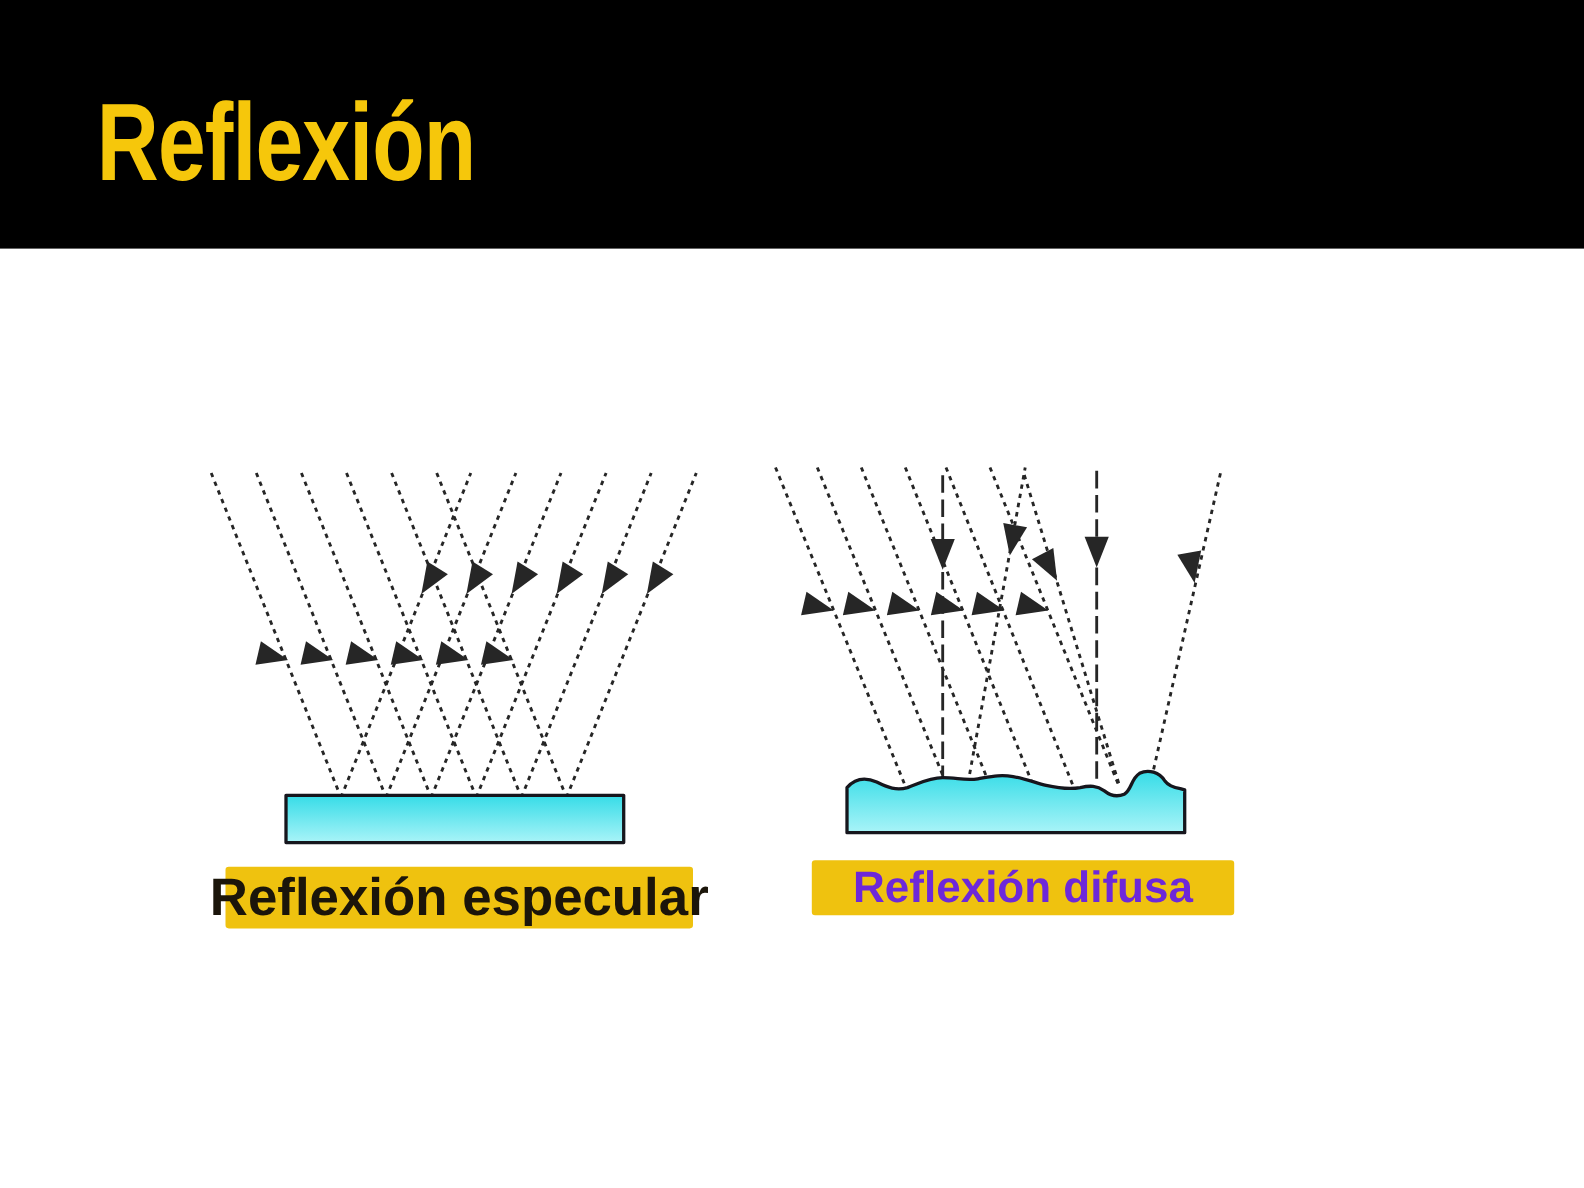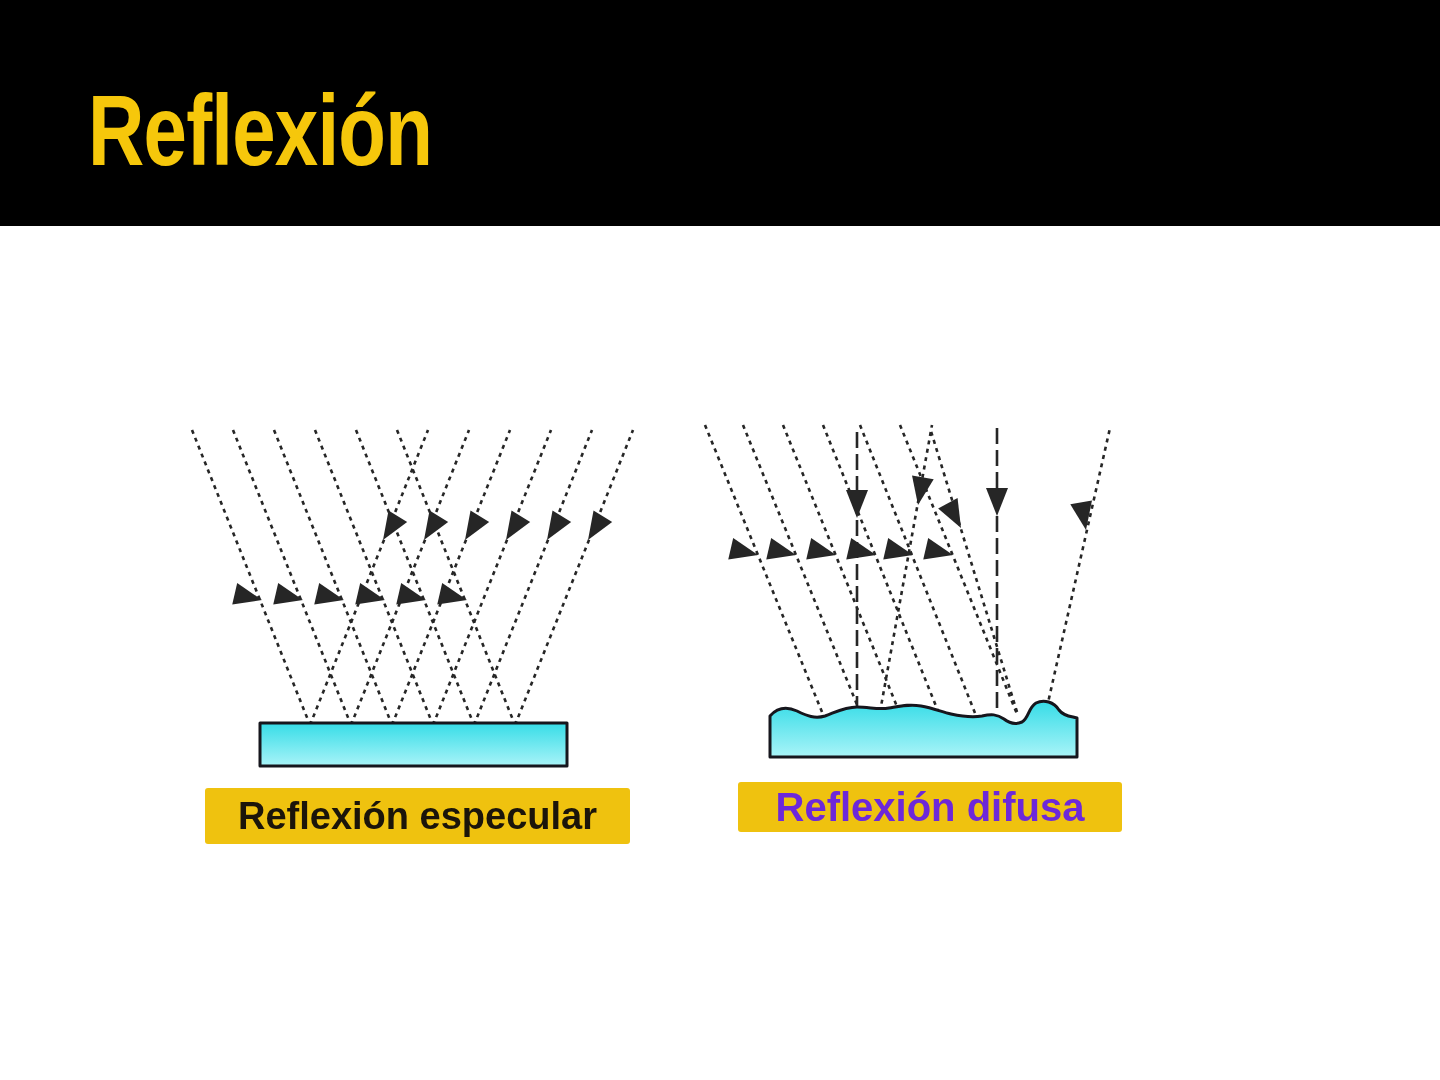--- a/index.html
+++ b/index.html
@@ -15,21 +15,21 @@
     letter-spacing:-1px;white-space:nowrap;
     transform:scaleX(0.78);transform-origin:left top;
   }
   .diagram-svg{position:absolute;}
   #svg-specular{left:185px;top:425px;}
   #svg-diffuse{left:695px;top:420px;}
   .caption{
     position:absolute;display:flex;align-items:center;justify-content:center;
     font-weight:bold;white-space:nowrap;border-radius:3px;
   }
-  #caption-specular{left:205px;top:788px;width:425px;height:56px;font-size:38px;}
+  #caption-specular{left:205px;top:788px;width:425px;height:56px;font-size:48px;}
   #caption-diffuse{left:738px;top:782px;width:384px;height:50px;font-size:40px;}
 </style>
 </head>
 <body>
 
 <div id="slide" style="background: rgb(255, 255, 255); padding-left: 40px;">
 
   <div id="header" style="background: rgb(0, 0, 0);">
     <div id="title" style="color: rgb(246, 199, 11);">Reflexión</div>
   </div>

